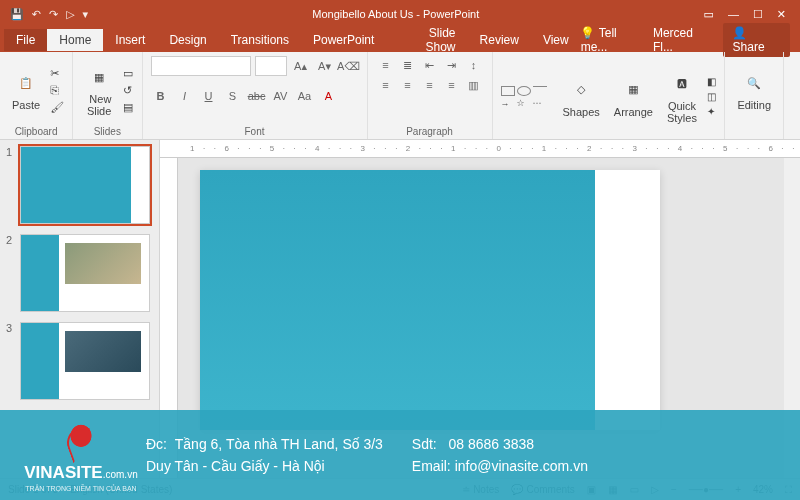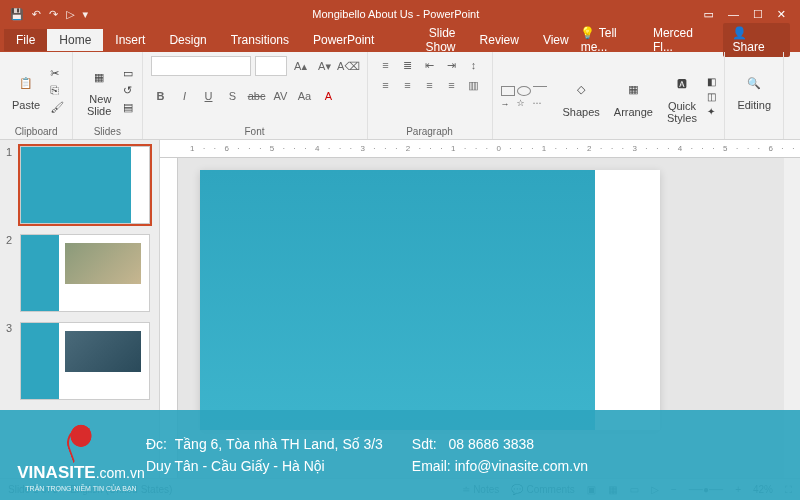--- a/index.html
+++ b/index.html
@@ -252,21 +252,21 @@
   <span>−</span>
   <span>──●──</span>
   <span>+</span>
   <span>42%</span>
   <span>⛶</span>
 </div>
 
 <div class="overlay">
   <div class="logo">
     <div class="mark"></div>
-    <div><span class="txt">VINASITE</span><span style="font-size:14px">.com.vn</span></div>
+    <div><span class="txt">VINASITE</span><span style="font-size:10px">.com.vn</span></div>
     <div class="sub">TRÂN TRỌNG NIỀM TIN CỦA BẠN</div>
   </div>
   <div class="cols">
     <div class="col">
       <div><span>Đc:</span>&nbsp;&nbsp;<span>Tầng 6, Tòa nhà TH Land, Số 3/3</span></div>
       <div>Duy Tân - Cầu Giấy - Hà Nội</div>
     </div>
     <div class="col">
       <div><span>Sdt:</span>&nbsp;&nbsp;&nbsp;<span>08 8686 3838</span></div>
       <div><span>Email:</span>&nbsp;<span>info@vinasite.com.vn</span></div>

